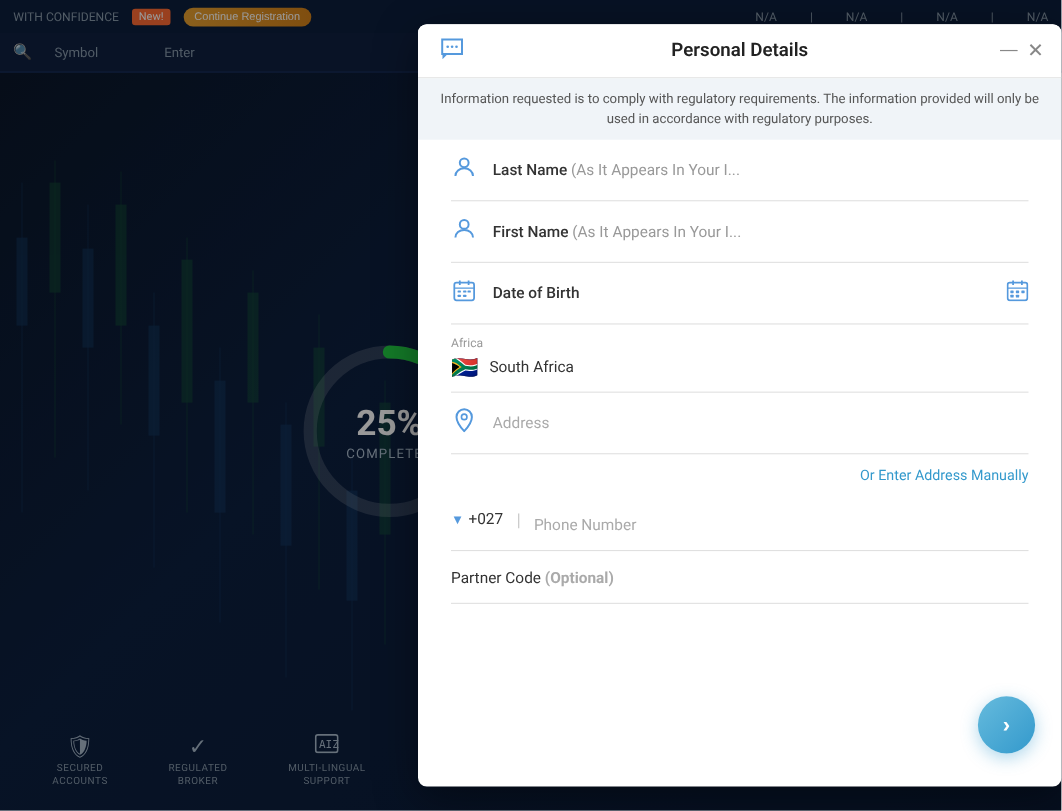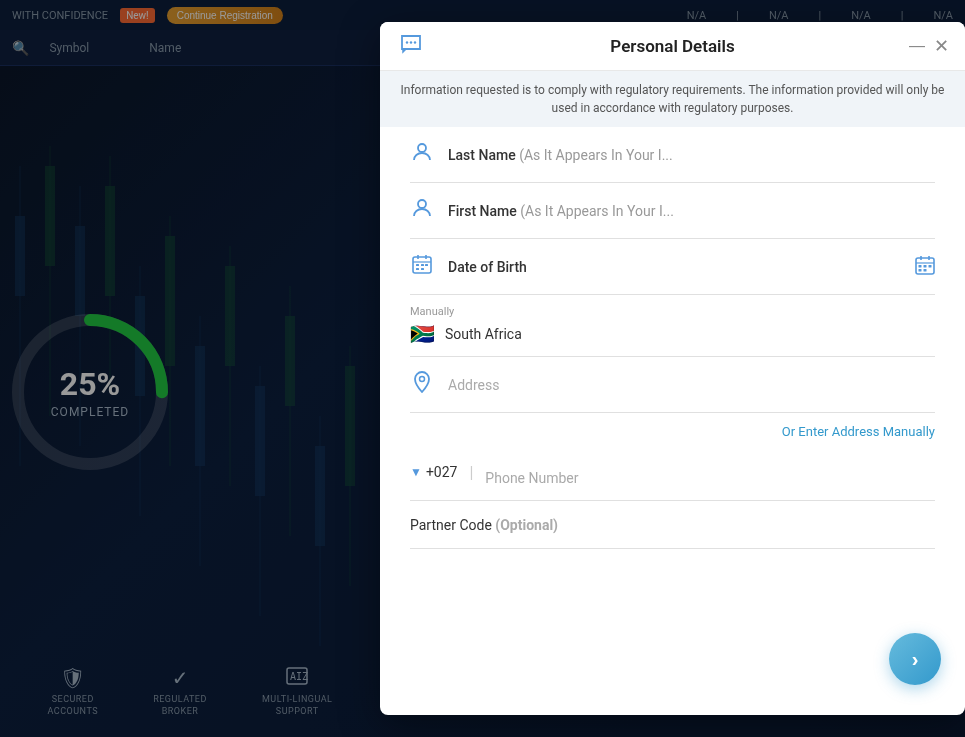--- a/index.html
+++ b/index.html
@@ -106,21 +106,21 @@
 
     
     .bg-progress-area {
       position: absolute;
       top: 66px;
       left: 0;
       width: 444px;
       bottom: 0;
       display: flex;
       flex-direction: column;
-      align-items: flex-start;
+      align-items: flex-end;
       justify-content: center;
     }
 
     .progress-circle-container {
       position: relative;
       width: 180px;
       height: 180px;
       margin-bottom: 20px;
     }
 
@@ -466,21 +466,21 @@
       <span>N/A</span>
       <span>|</span>
       <span>N/A</span>
     </div>
   </div>
 
   <div class="bg-second-bar">
     <span class="bg-search-icon">🔍</span>
     <div class="bg-col-headers">
       <span>Symbol</span>
-      <span>Name</span>
+      <span>Enter</span>
     </div>
   </div>
 
   <div class="bg-chart-area">
     <svg viewBox="0 0 380 671" preserveAspectRatio="none">
 
       <line x1="20" y1="100" x2="20" y2="400" stroke="#1a4a7a" stroke-width="1" opacity="0.6"></line>
       <rect x="15" y="150" width="10" height="80" fill="#1a4a7a" opacity="0.7"></rect>
       <line x1="50" y1="80" x2="50" y2="350" stroke="#1a6a3a" stroke-width="1" opacity="0.6"></line>
       <rect x="45" y="100" width="10" height="100" fill="#1a6a3a" opacity="0.7"></rect>
@@ -627,21 +627,21 @@
             <rect x="8.5" y="10" width="3" height="2.5" rx="0.5" fill="#5599dd"></rect>
             <rect x="13.5" y="10" width="3" height="2.5" rx="0.5" fill="#5599dd"></rect>
             <rect x="3.5" y="14" width="3" height="2.5" rx="0.5" fill="#5599dd"></rect>
             <rect x="8.5" y="14" width="3" height="2.5" rx="0.5" fill="#5599dd"></rect>
           </svg>
         </span>
       </div>
     </div>
 
     <div class="country-field">
-      <div class="country-label-text">Manually</div>
+      <div class="country-label-text">Africa</div>
       <div class="country-value">
         <span class="flag-emoji">🇿🇦</span>
         <span>South Africa</span>
       </div>
     </div>
 
     <div class="address-field">
       <span class="address-pin-icon">
         <svg width="18" height="22" viewBox="0 0 18 22" fill="none">
           <path d="M9 1C5.13 1 2 4.13 2 8c0 5.25 7 13 7 13s7-7.75 7-13c0-3.87-3.13-7-7-7z" stroke="#5599dd" stroke-width="1.8" fill="none"></path>

